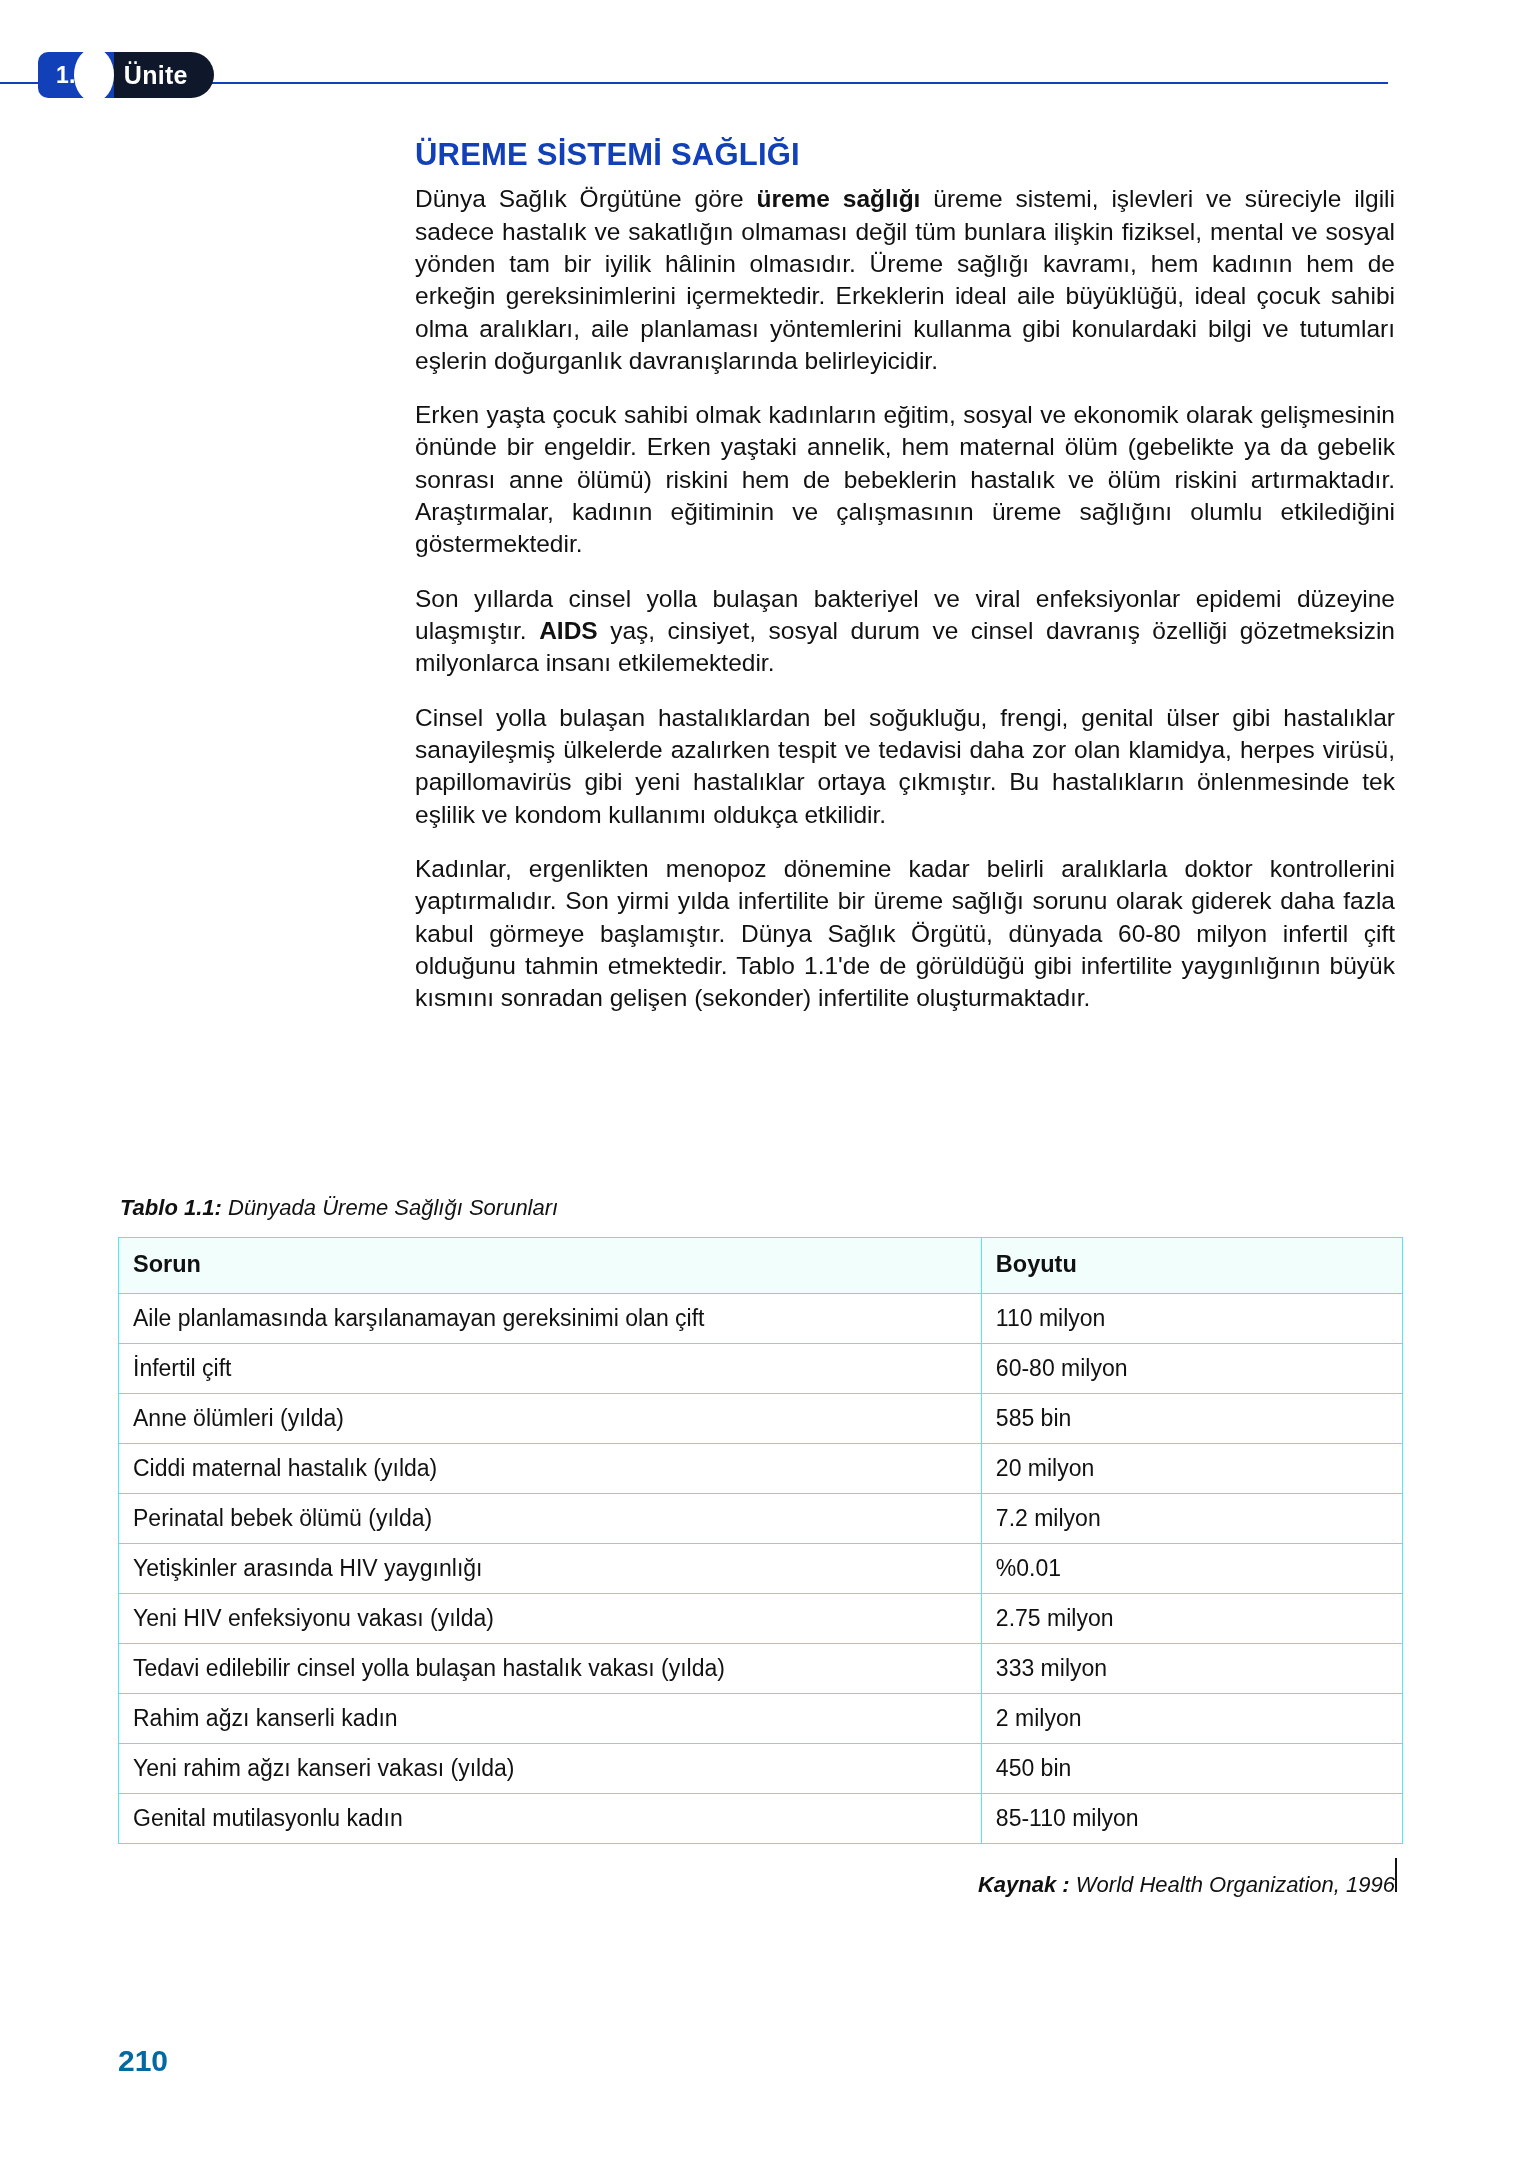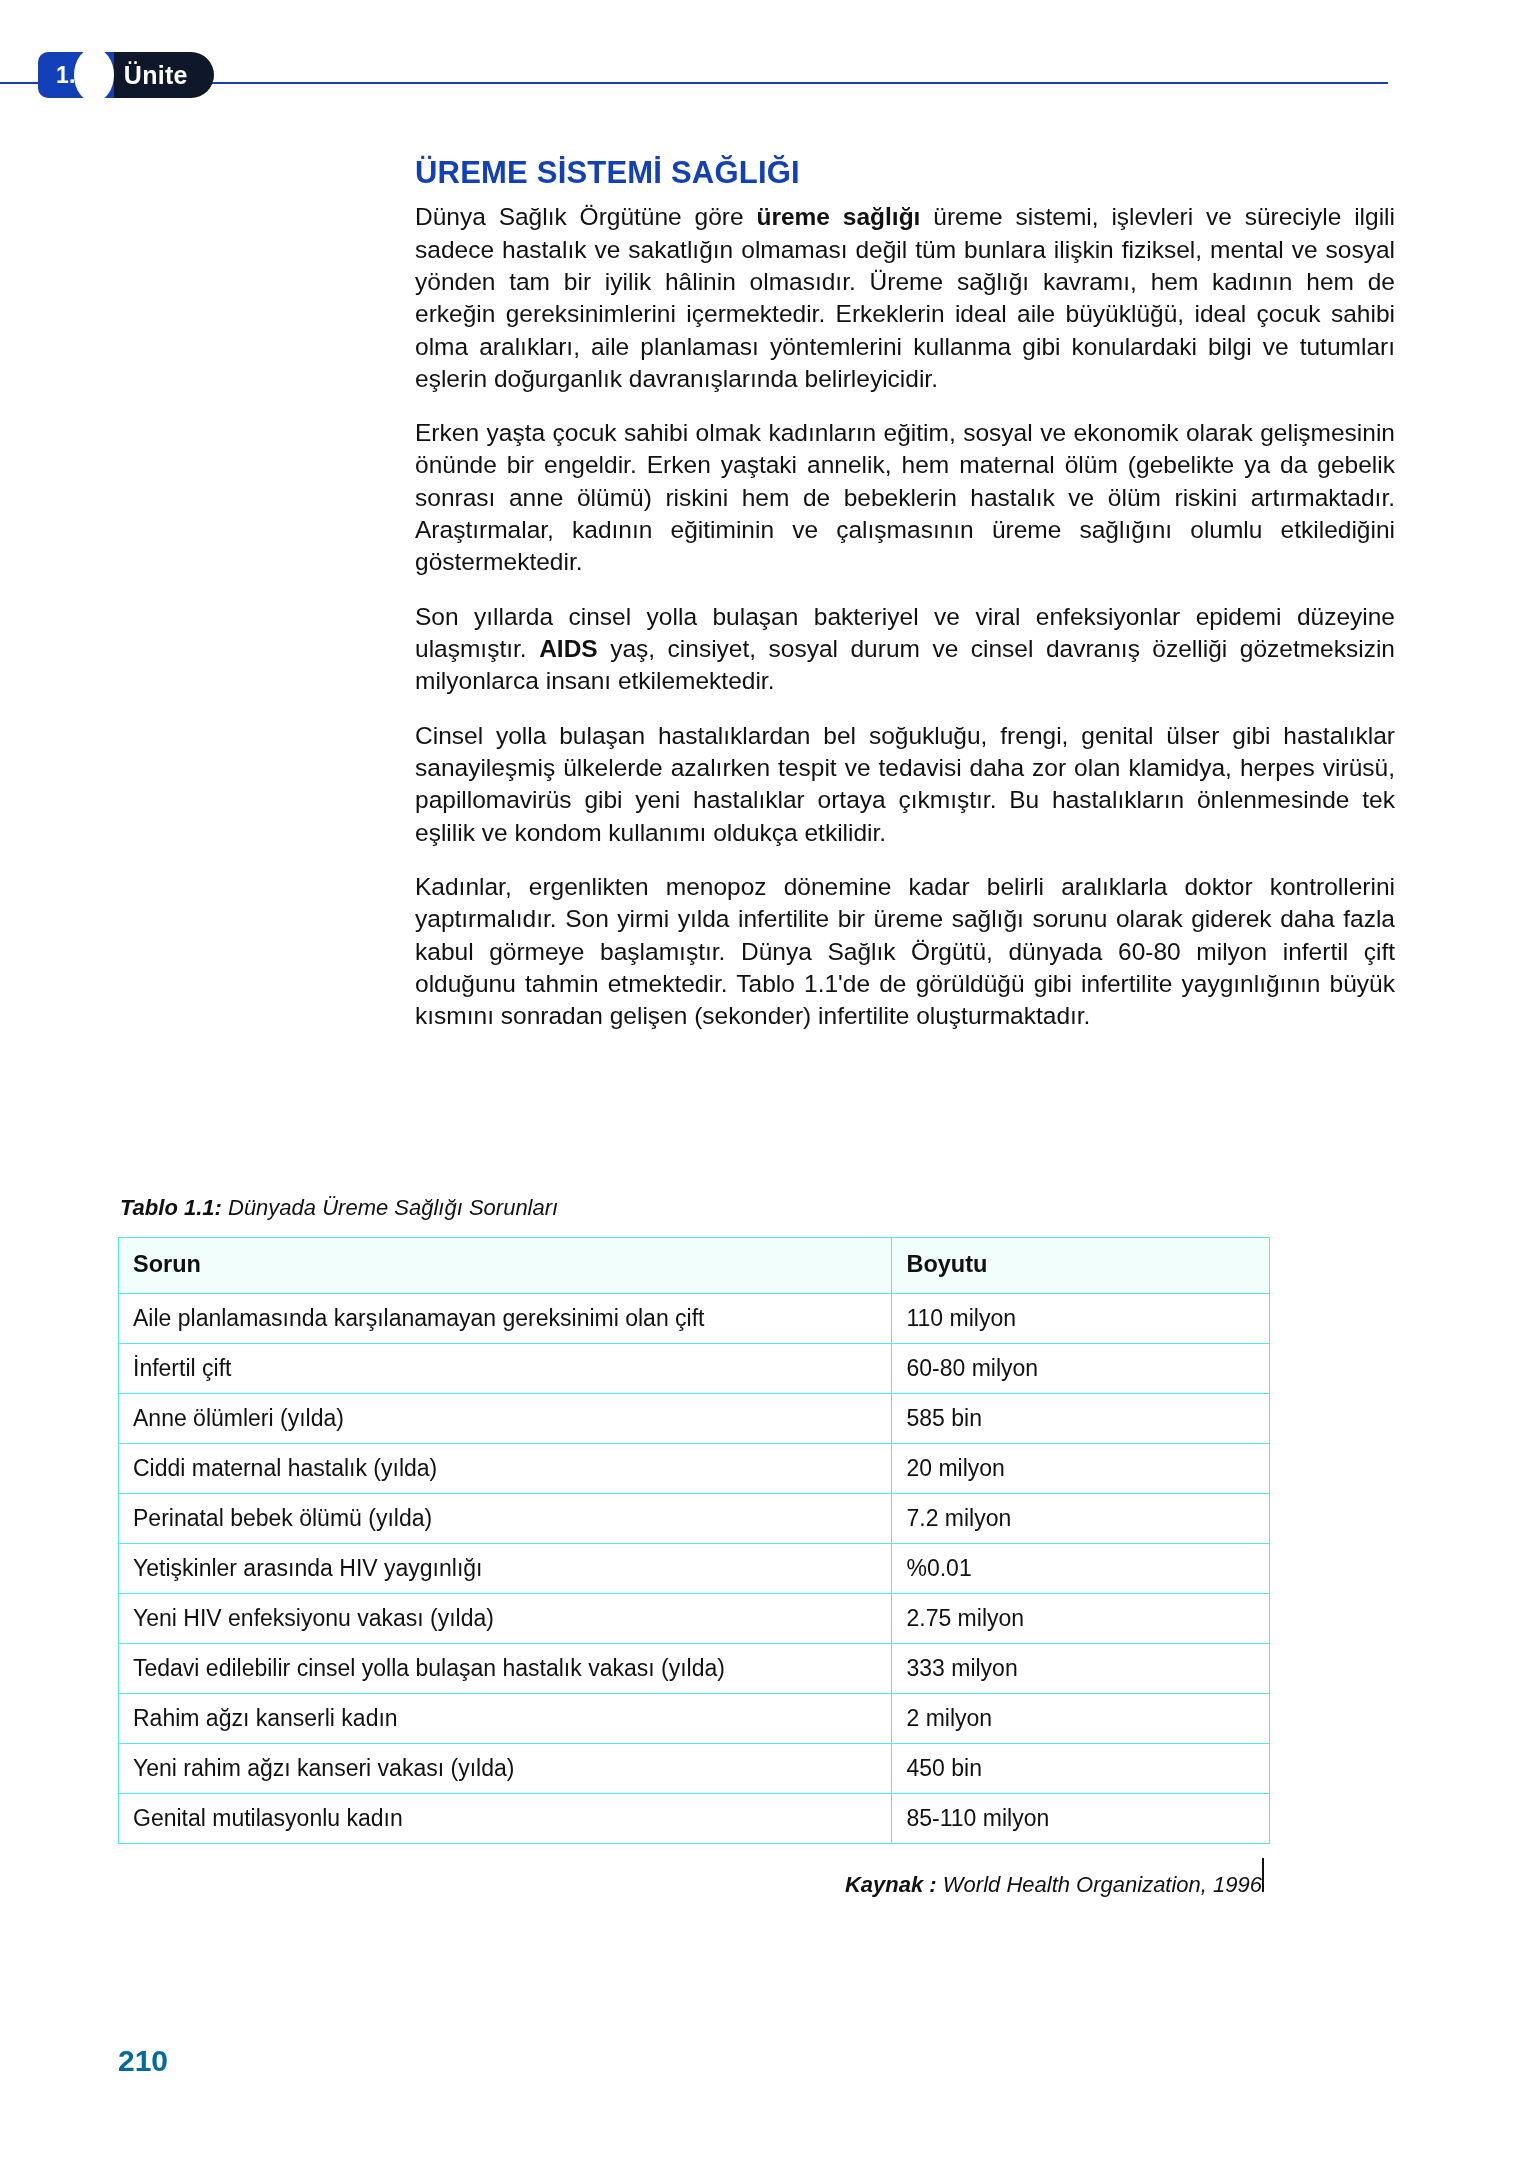--- a/index.html
+++ b/index.html
@@ -73,21 +73,21 @@
     width: 40px;
     height: 54px;
     background: #ffffff;
     border-radius: 50%;
   }
 
   
   .content {
     position: absolute;
     left: 415px;
-    top: 154px;
+    top: 136px;
     width: 980px;
   }
   .page-title {
     color: #1240b8;
     font-size: 31px;
     font-weight: 700;
     letter-spacing: .2px;
     margin: 0 0 10px 0;
     line-height: 1.2;
   }
@@ -101,21 +101,21 @@
     color: #111111;
   }
   p.body:last-child { margin-bottom: 0; }
   p.body b { font-weight: 700; }
 
   
   .table-block {
     position: absolute;
     left: 118px;
     top: 1195px;
-    width: 1152px;
+    width: 1285px;
   }
   .table-caption {
     font-size: 22px;
     font-style: italic;
     margin: 0 0 16px 2px;
     color: #111111;
   }
   .table-caption .lbl {
     font-weight: 700;
     font-style: italic;

